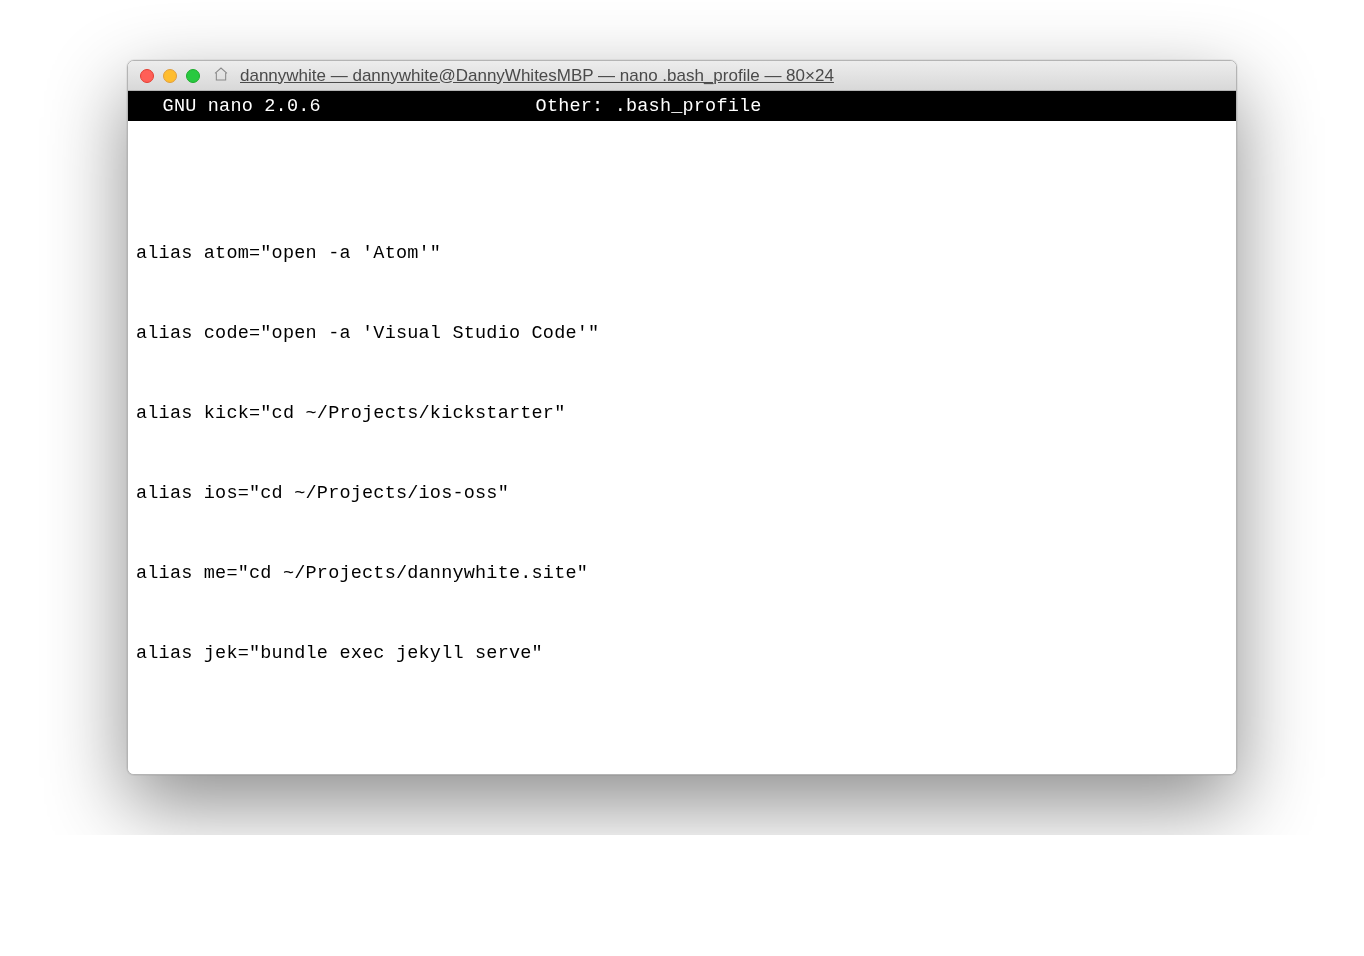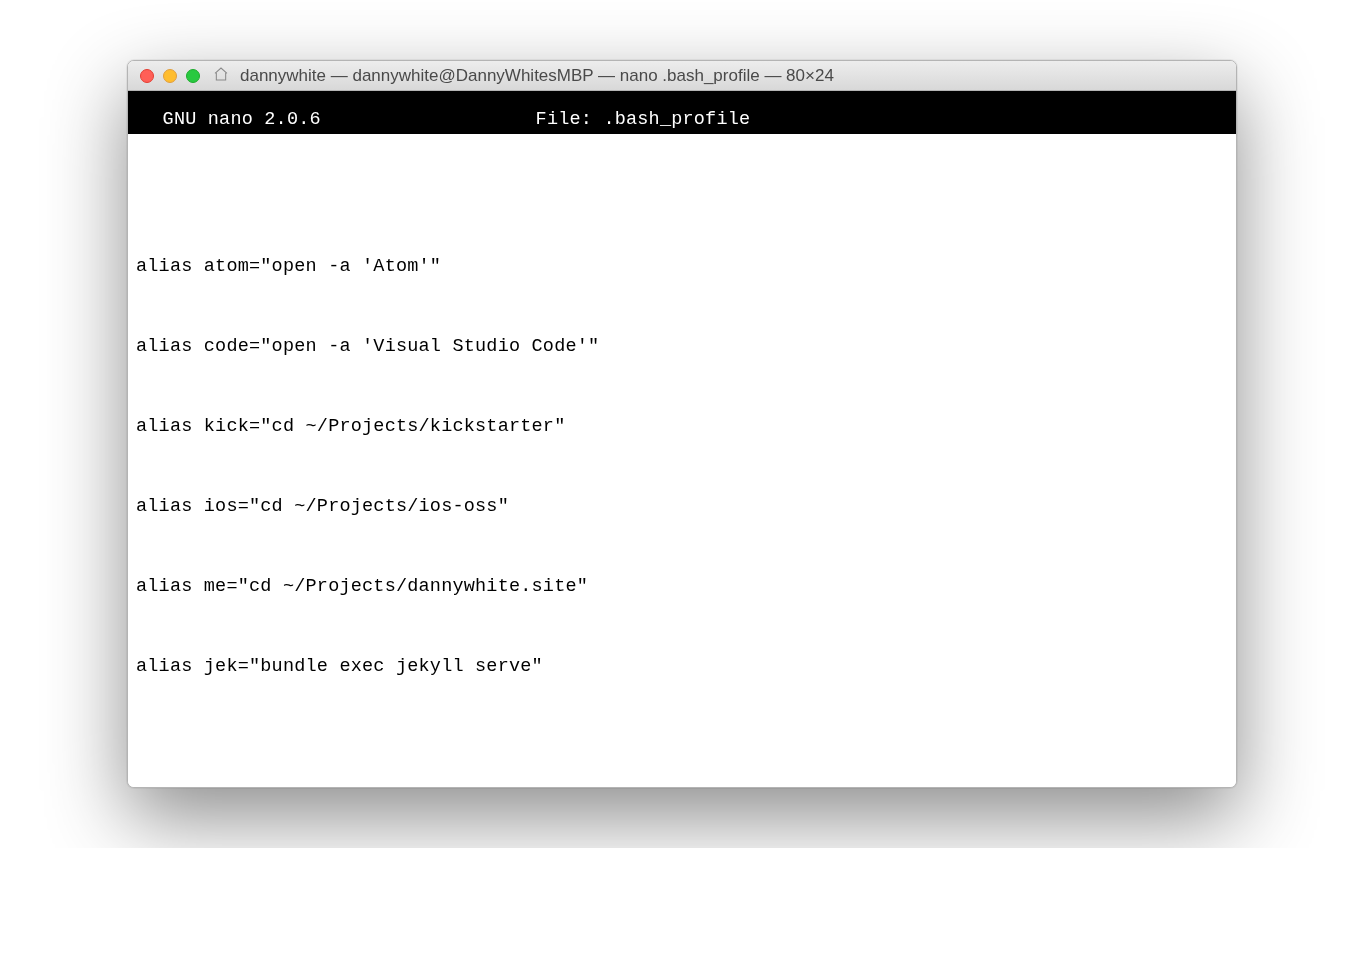--- a/index.html
+++ b/index.html
@@ -49,31 +49,32 @@
       margin-left: 4px;
       color: #8a8a8a;
       font-size: 16px;
       line-height: 1;
     }
     .title-text {
       color: #4a4a4a;
       font-size: 17px;
       white-space: nowrap;
       margin-left: 2px;
+      text-decoration: underline;
     }
     .terminal {
       font-family: Menlo, Monaco, "Courier New", monospace;
       font-size: 18.5px;
       line-height: 1.44;
       letter-spacing: 0.2px;
     }
     .nano-header {
       background: #000;
       color: #fff;
-      padding: 16px 12px 0 12px;
+      padding: 3px 12px 0 12px;
       display: flex;
       white-space: pre;
       font-family: Menlo, Monaco, "Courier New", monospace;
     }
     .nano-header .spacer { flex: 0 0 auto; }
     .content {
       background: #fff;
       color: #000;
       padding: 0 8px;
       min-height: 554px;
@@ -102,21 +103,21 @@
         <path d="M5 10 L5 21 L19 21 L19 10"></path>
       </svg>
     </span>
     <span class="title-text">dannywhite — dannywhite@DannyWhitesMBP — nano .bash_profile — 80×24</span>
   </div>
 
   <div class="terminal">
     <div class="nano-header">
       <span>  GNU nano 2.0.6</span>
       <span class="spacer">                   </span>
-      <span>File: .bash_profile</span>
+      <span>Other: .bash_profile</span>
     </div>
 
     <div class="content">
       <div class="content-spacer"></div>
       <div class="line">alias atom="open -a 'Atom'"</div>
       <div class="line">alias code="open -a 'Visual Studio Code'"</div>
       <div class="line">alias kick="cd ~/Projects/kickstarter"</div>
       <div class="line">alias ios="cd ~/Projects/ios-oss"</div>
       <div class="line">alias me="cd ~/Projects/dannywhite.site"</div>
       <div class="line">alias jek="bundle exec jekyll serve"</div>

